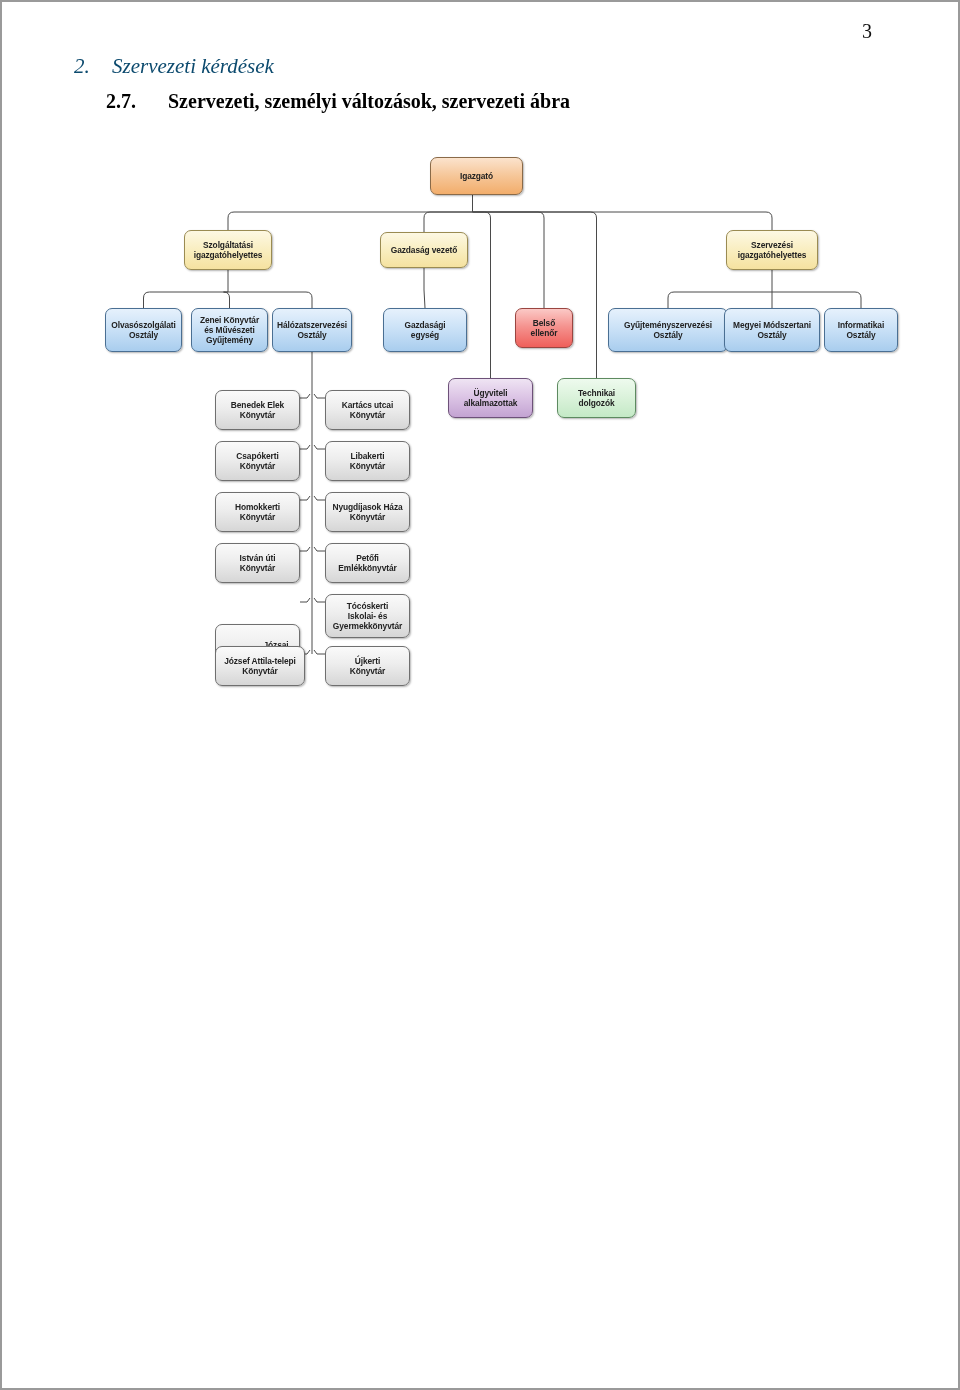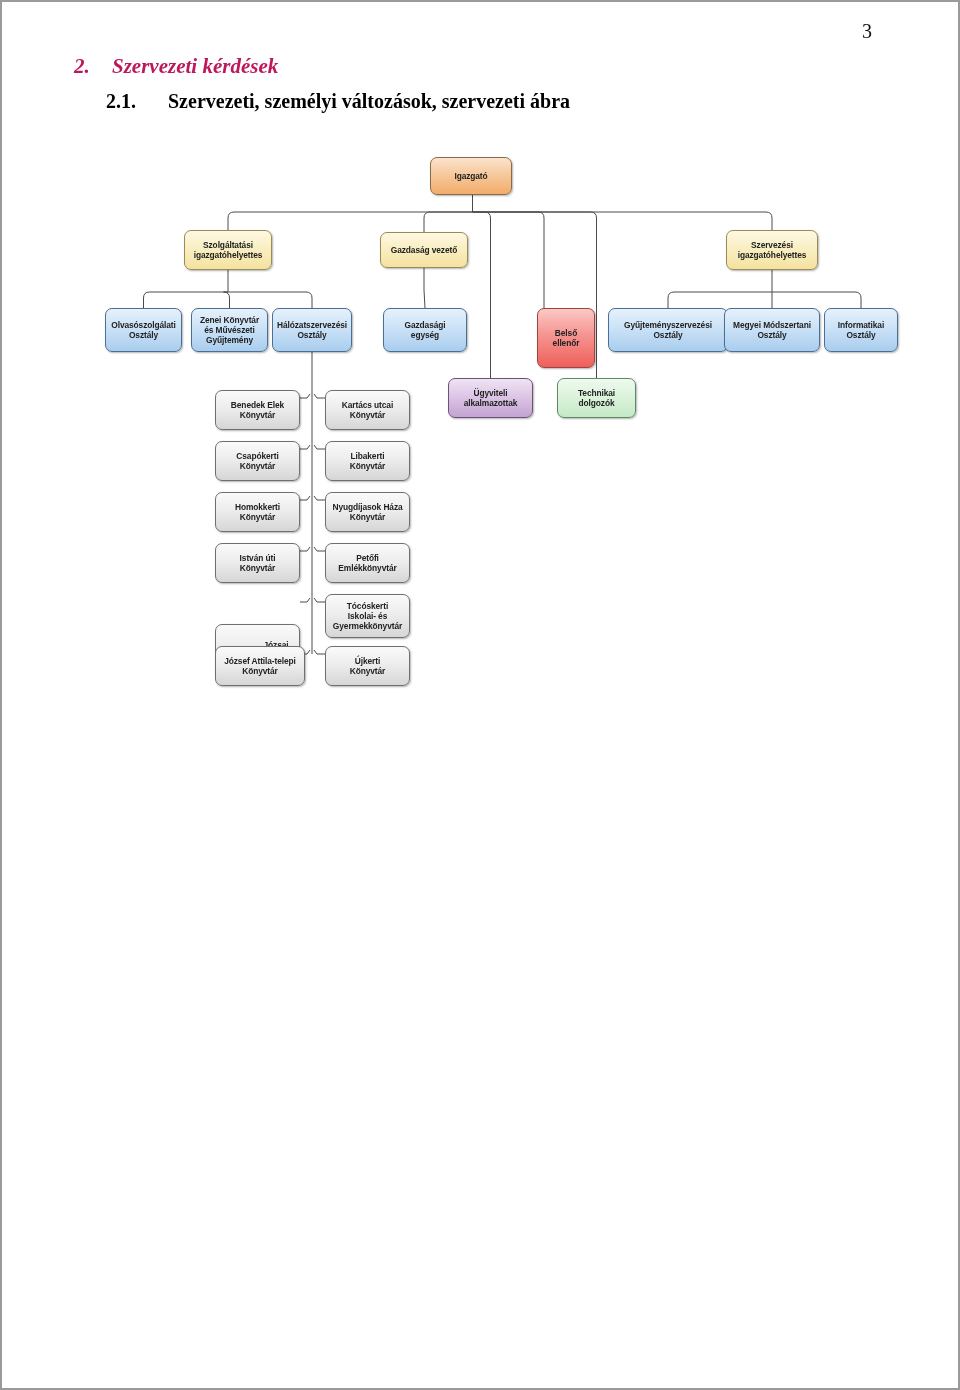--- a/index.html
+++ b/index.html
@@ -27,23 +27,23 @@
     font-family: "Liberation Serif", serif;
     font-size: 20px;
     color: #111;
   }
   #heading-1 {
     position: absolute;
     top: 52px;
     left: 72px;
     font-family: "Liberation Serif", serif;
     font-style: italic;
-    font-weight: bold;
+    font-weight: normal;
     font-size: 21px;
-    color: #be185d;
+    color: #0c4a6e;
     white-space: nowrap;
   }
   #heading-1 .num { display: inline-block; width: 38px; font-style: italic; }
   #heading-2 {
     position: absolute;
     top: 88px;
     left: 104px;
     font-family: "Liberation Serif", serif;
     font-weight: bold;
     font-size: 20px;
@@ -122,21 +122,21 @@
 
 <div id="page">
 
   <div id="page-number">3</div>
 
   <div id="heading-1">
     <span class="num">2.</span><span>Szervezeti kérdések</span>
   </div>
 
   <div id="heading-2">
-    <span class="num">2.1.</span><span>Szervezeti, személyi változások, szervezeti ábra</span>
+    <span class="num">2.7.</span><span>Szervezeti, személyi változások, szervezeti ábra</span>
   </div>
 
   <div id="chart">
     <svg id="connectors" viewBox="0 0 960 720">
         <path d="M 470.5 193 L 470.5 210" fill="none" stroke="#4a4a4a" stroke-width="1"></path>
         <path d="M 470.5 210 L 232 210 Q 226 210 226 216 L 226 228" fill="none" stroke="#4a4a4a" stroke-width="1"></path>
         <path d="M 470.5 210 L 428 210 Q 422 210 422 216 L 422 230" fill="none" stroke="#4a4a4a" stroke-width="1"></path>
         <path d="M 470.5 210 L 764 210 Q 770 210 770 216 L 770 228" fill="none" stroke="#4a4a4a" stroke-width="1"></path>
         <path d="M 470.5 210 L 536 210 Q 542 210 542 216 L 542 306" fill="none" stroke="#4a4a4a" stroke-width="1"></path>
         <path d="M 470.5 210 L 482.5 210 Q 488.5 210 488.5 216 L 488.5 376" fill="none" stroke="#4a4a4a" stroke-width="1"></path>
@@ -158,21 +158,21 @@
         <path d="M 312 443 L 315 447 L 323 447" fill="none" stroke="#4a4a4a" stroke-width="1"></path>
         <path d="M 298 498 L 305 498 L 308 494" fill="none" stroke="#4a4a4a" stroke-width="1"></path>
         <path d="M 312 494 L 315 498 L 323 498" fill="none" stroke="#4a4a4a" stroke-width="1"></path>
         <path d="M 298 549 L 305 549 L 308 545" fill="none" stroke="#4a4a4a" stroke-width="1"></path>
         <path d="M 312 545 L 315 549 L 323 549" fill="none" stroke="#4a4a4a" stroke-width="1"></path>
         <path d="M 298 600 L 305 600 L 308 596" fill="none" stroke="#4a4a4a" stroke-width="1"></path>
         <path d="M 312 596 L 315 600 L 323 600" fill="none" stroke="#4a4a4a" stroke-width="1"></path>
         <path d="M 298 652 L 305 652 L 308 648" fill="none" stroke="#4a4a4a" stroke-width="1"></path>
         <path d="M 312 648 L 315 652 L 323 652" fill="none" stroke="#4a4a4a" stroke-width="1"></path>
       </svg>
-  <div class="node n-orange" style="left: 428px; top: 155px; width: 82px; height: 38px;">
+  <div class="node n-orange" style="left: 428px; top: 155px; width: 93px; height: 38px;">
         <span>Igazgató</span>
       </div>
       <div class="node n-yellow" style="left: 182px; top: 228px; width: 88px; height: 40px;">
         <span>Szolgáltatási<br>igazgatóhelyettes</span>
       </div>
       <div class="node n-yellow" style="left: 378px; top: 230px; width: 88px; height: 36px;">
         <span>Gazdaság vezető</span>
       </div>
       <div class="node n-yellow" style="left: 724px; top: 228px; width: 92px; height: 40px;">
         <span>Szervezési<br>igazgatóhelyettes</span>
@@ -182,21 +182,21 @@
       </div>
       <div class="node n-blue" style="left: 189px; top: 306px; width: 77px; height: 44px;">
         <span>Zenei Könyvtár<br>és Művészeti<br>Gyűjtemény</span>
       </div>
       <div class="node n-blue" style="left: 270px; top: 306px; width: 80px; height: 44px;">
         <span>Hálózatszervezési<br>Osztály</span>
       </div>
       <div class="node n-blue" style="left: 381px; top: 306px; width: 84px; height: 44px;">
         <span>Gazdasági<br>egység</span>
       </div>
-      <div class="node n-red" style="left: 535px; top: 306px; width: 58px; height: 60px;">
+      <div class="node n-red" style="left: 513px; top: 306px; width: 58px; height: 40px;">
         <span>Belső<br>ellenőr</span>
       </div>
       <div class="node n-blue" style="left: 606px; top: 306px; width: 120px; height: 44px;">
         <span>Gyűjteményszervezési<br>Osztály</span>
       </div>
       <div class="node n-blue" style="left: 722px; top: 306px; width: 96px; height: 44px;">
         <span>Megyei Módszertani<br>Osztály</span>
       </div>
       <div class="node n-blue" style="left: 822px; top: 306px; width: 74px; height: 44px;">
         <span>Informatikai<br>Osztály</span>

